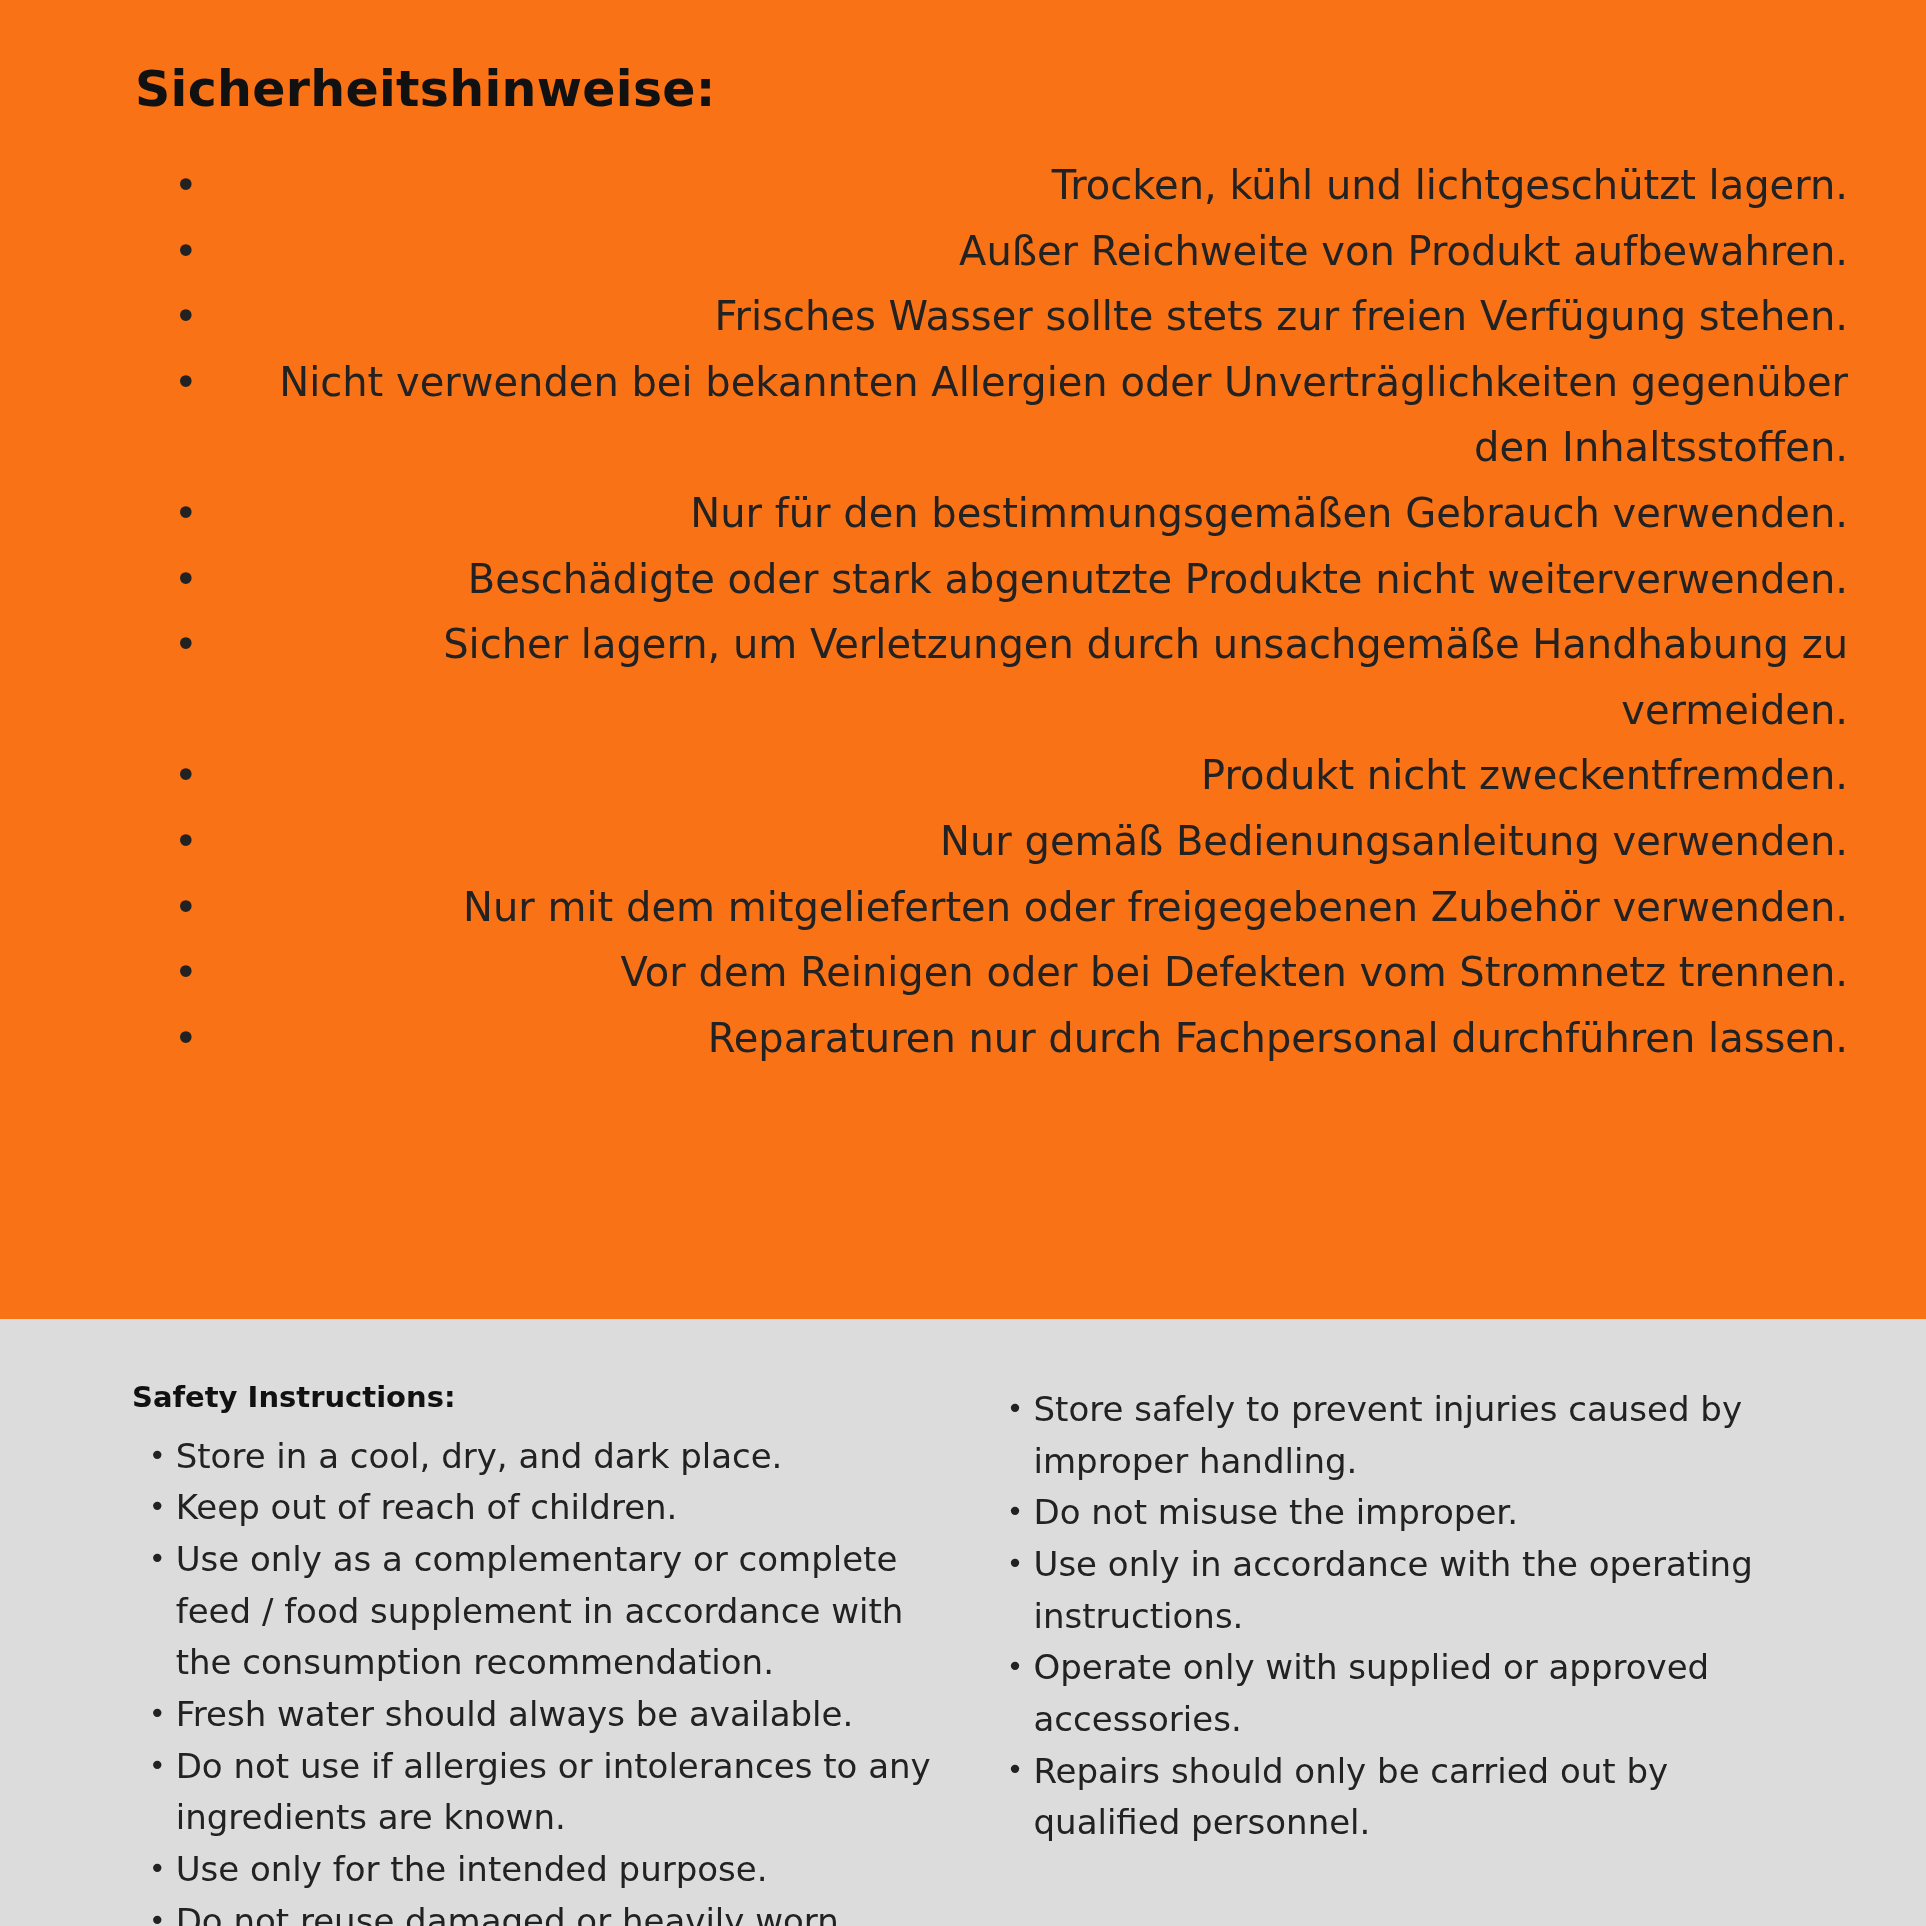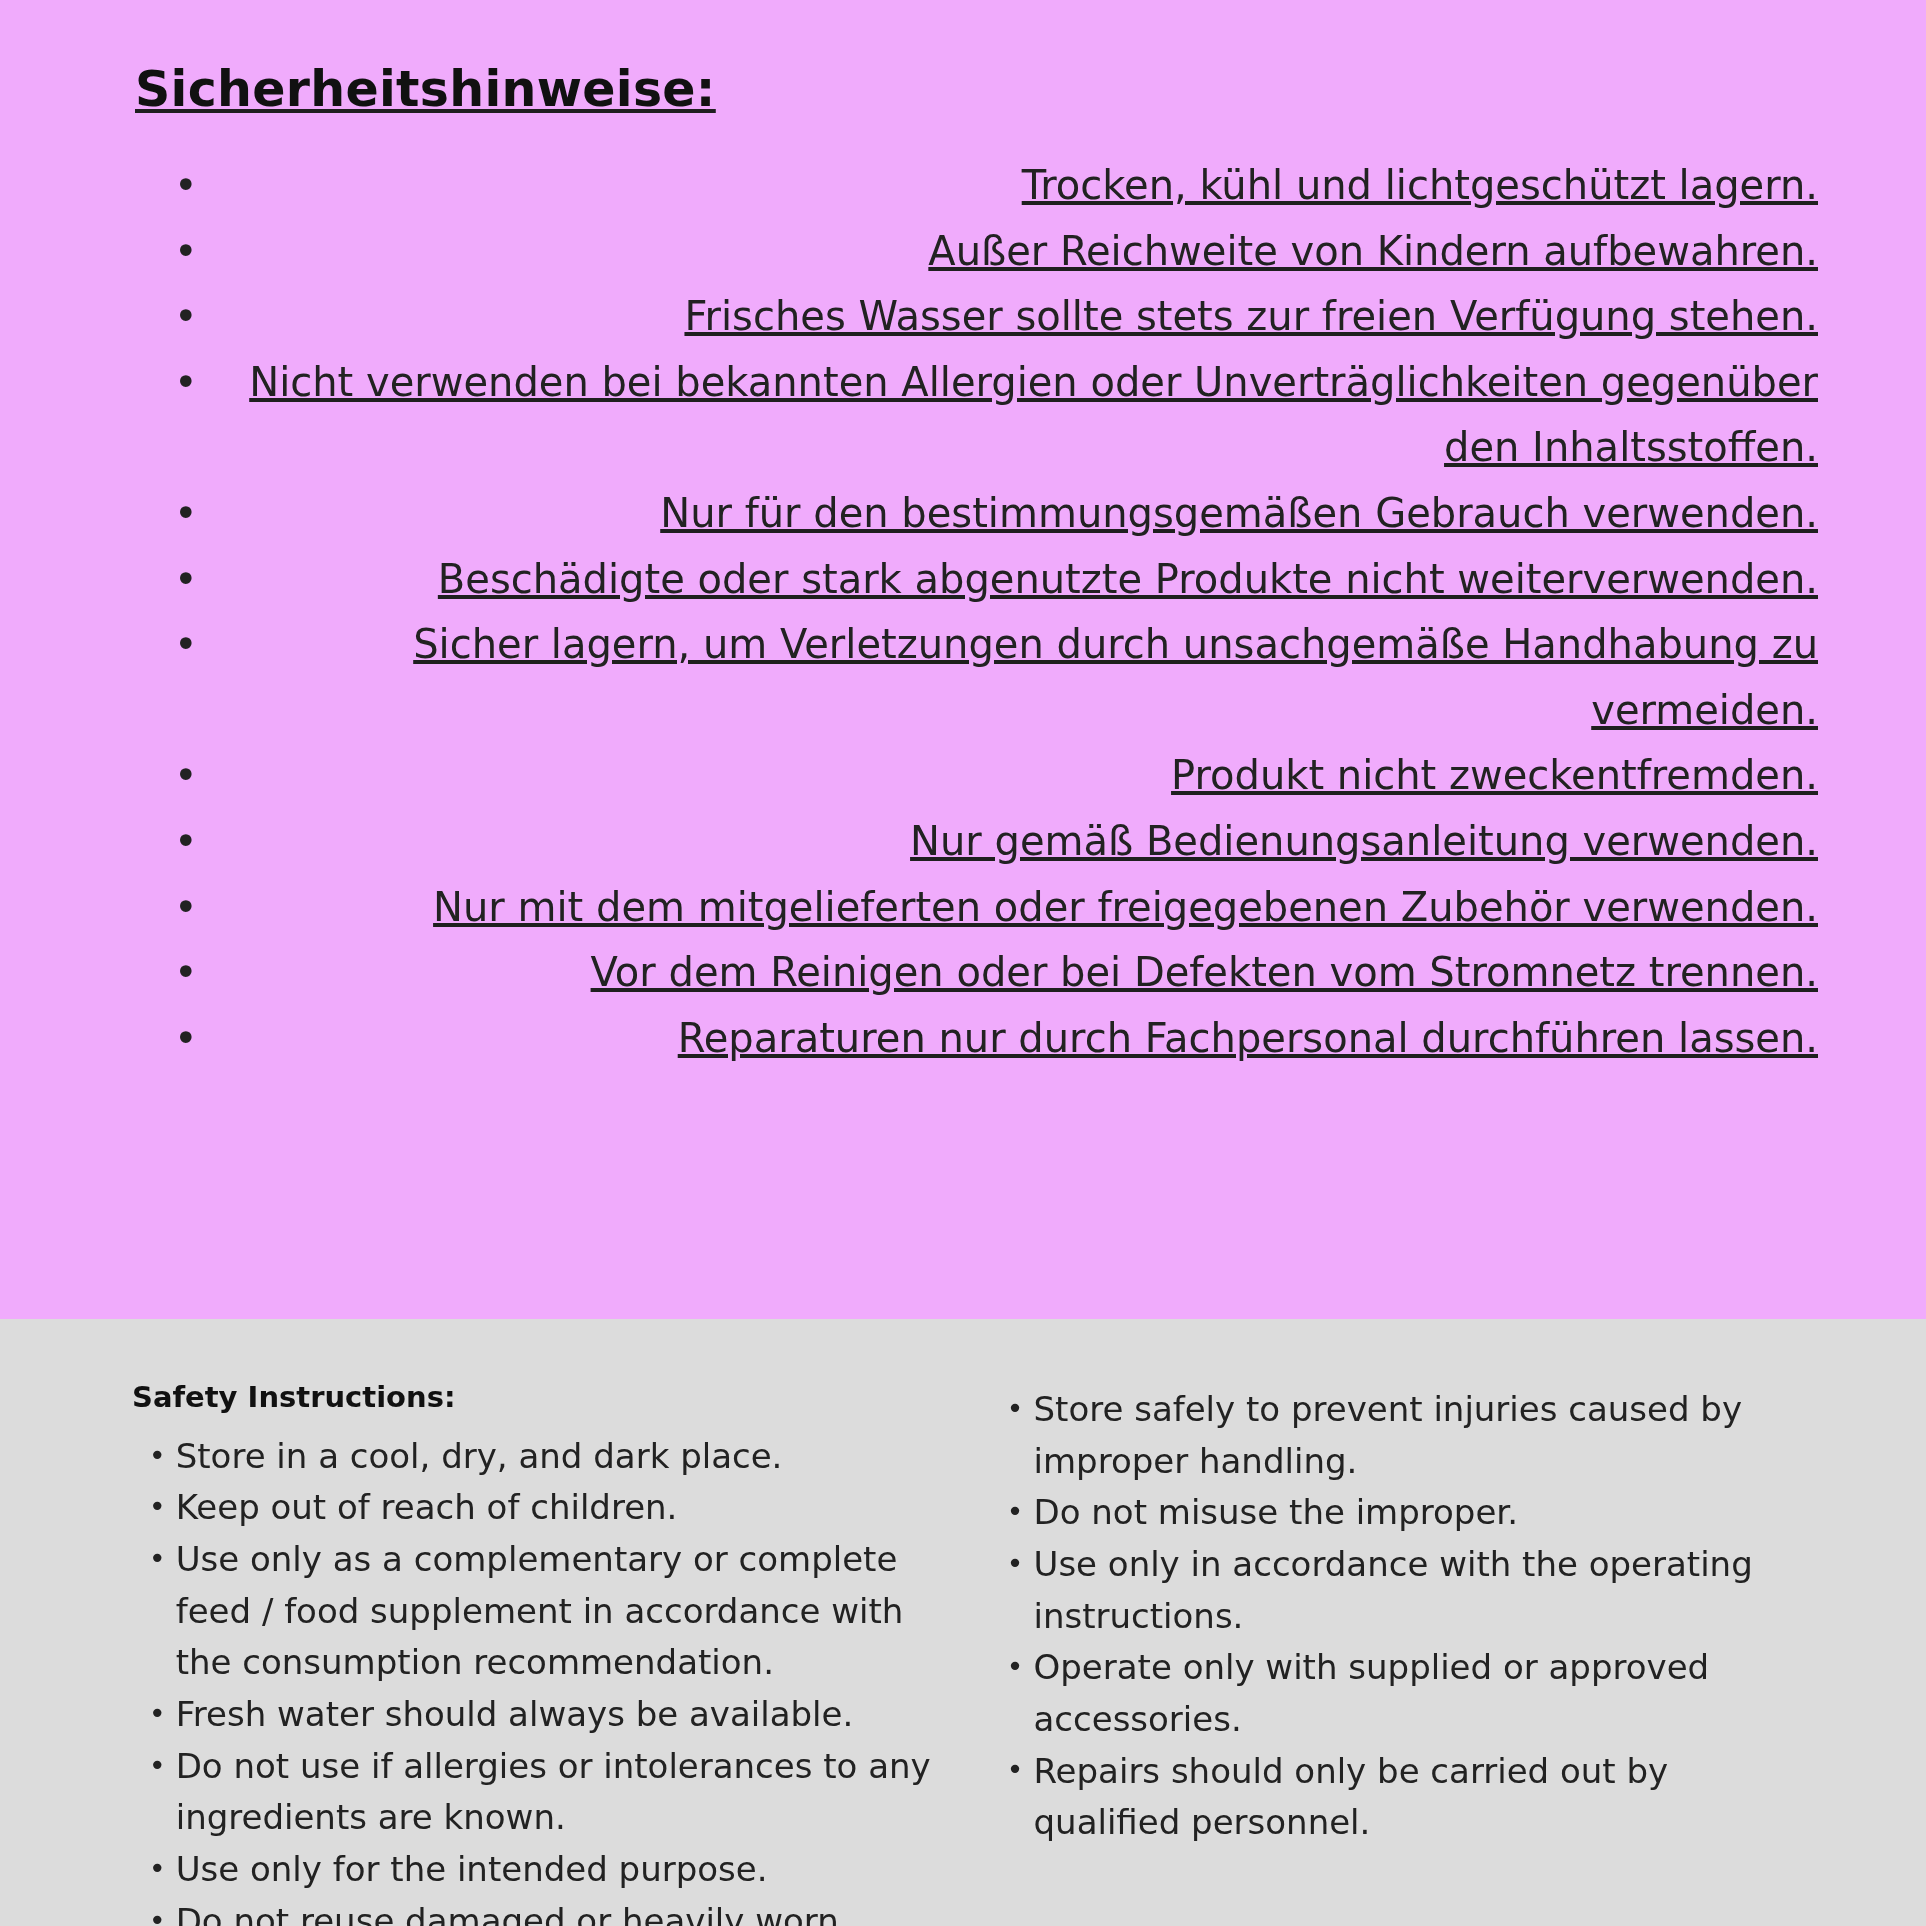--- a/index.html
+++ b/index.html
@@ -13,23 +13,22 @@
     position: relative;
     font-family: "DejaVu Sans", "Liberation Sans", sans-serif;
     color: #1f1f1f;
     overflow: hidden;
     box-sizing: border-box;
   }
   
   .german-section {
     height: 1319px;
     box-sizing: border-box;
-    padding: 61px 108px 0 135px;
-    background: #f0abfc;
-    text-decoration: underline;
+    padding: 61px 78px 0 135px;
+    background: #f97316;
   }
   .german-title {
     font-size: 49px;
     font-weight: 700;
     margin: 0 0 35px 0;
     color: #111111;
     letter-spacing: 0.3px;
   }
   .german-list {
     list-style: none;
@@ -97,21 +96,21 @@
 </style>
 </head>
 <body>
 
 <div class="page">
 
   <section class="german-section">
     <h1 class="german-title">Sicherheitshinweise:</h1>
     <ul class="german-list">
         <li>Trocken, kühl und lichtgeschützt lagern.</li>
-        <li>Außer Reichweite von Kindern aufbewahren.</li>
+        <li>Außer Reichweite von Produkt aufbewahren.</li>
         <li>Frisches Wasser sollte stets zur freien Verfügung stehen.</li>
         <li>Nicht verwenden bei bekannten Allergien oder Unverträglichkeiten gegenüber den Inhaltsstoffen.</li>
         <li>Nur für den bestimmungsgemäßen Gebrauch verwenden.</li>
         <li>Beschädigte oder stark abgenutzte Produkte nicht weiterverwenden.</li>
         <li>Sicher lagern, um Verletzungen durch unsachgemäße Handhabung zu vermeiden.</li>
         <li>Produkt nicht zweckentfremden.</li>
         <li>Nur gemäß Bedienungsanleitung verwenden.</li>
         <li>Nur mit dem mitgelieferten oder freigegebenen Zubehör verwenden.</li>
         <li>Vor dem Reinigen oder bei Defekten vom Stromnetz trennen.</li>
         <li>Reparaturen nur durch Fachpersonal durchführen lassen.</li>

